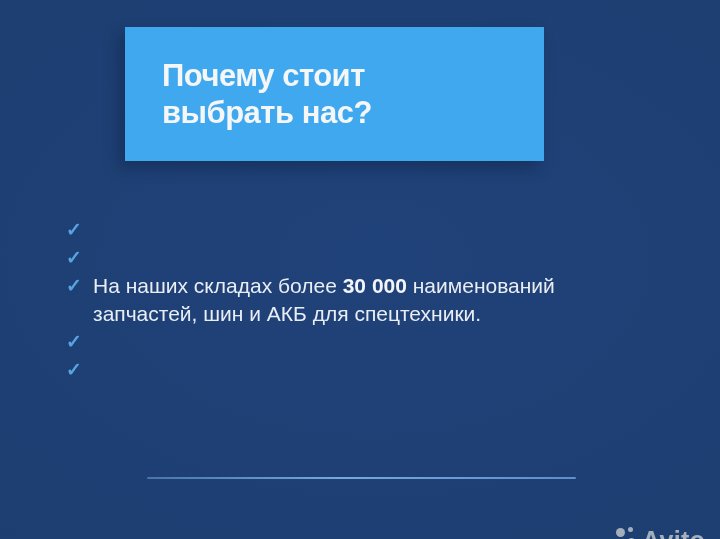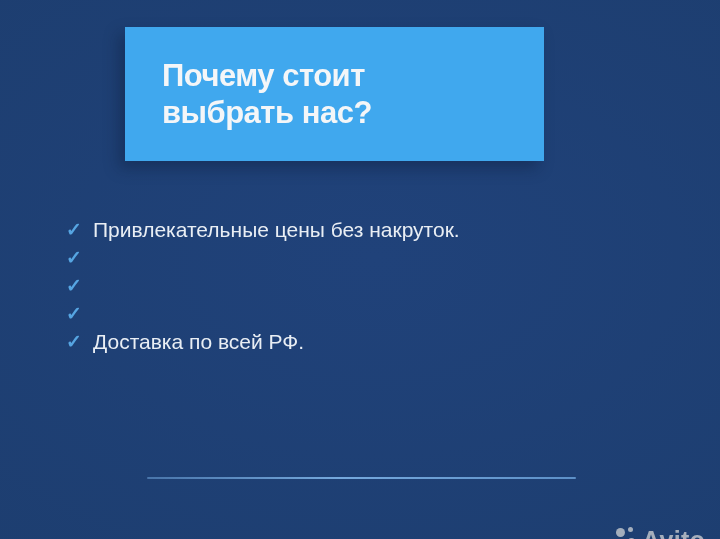--- a/index.html
+++ b/index.html
@@ -112,34 +112,34 @@
 <div class="canvas">
 
   <div class="header-box">
     <h1 class="title">Почему стоит
 выбрать нас?</h1>
   </div>
 
   <ul class="benefits">
     <li class="item">
         <span class="check">✓</span>
-        <span class="txt">Привлекательные цены без накруток.</span>
       </li>
     <li class="item">
         <span class="check">✓</span>
       </li>
     <li class="item">
         <span class="check">✓</span>
+        <span class="txt"><span>На наших складах более </span><span class="bold">30 000</span><span> наименований
+запчастей, шин и АКБ для спецтехники.</span></span>
       </li>
     <li class="item">
         <span class="check">✓</span>
       </li>
     <li class="item">
         <span class="check">✓</span>
-        <span class="txt">Доставка по всей РФ.</span>
       </li>
   </ul>
 
   <div class="divider"></div>
 
   <div class="watermark">
     <div class="dots">
       <i class="d d1"></i>
       <i class="d d2"></i>
       <i class="d d3"></i>

